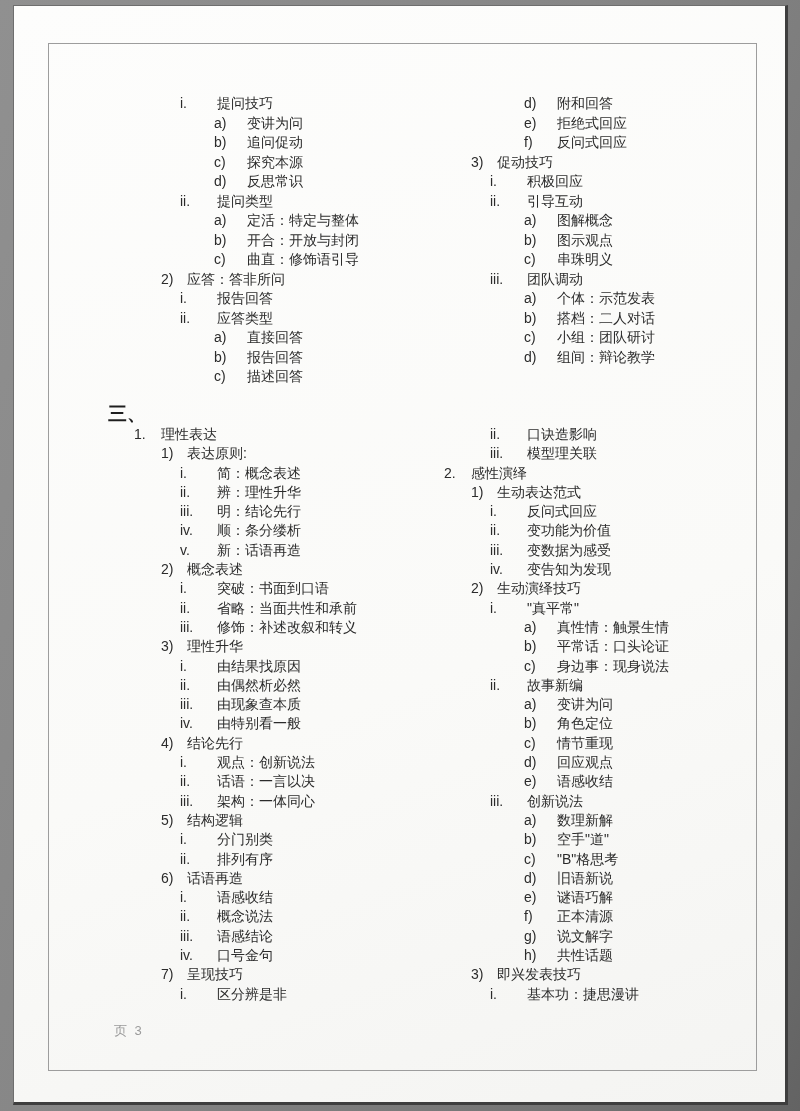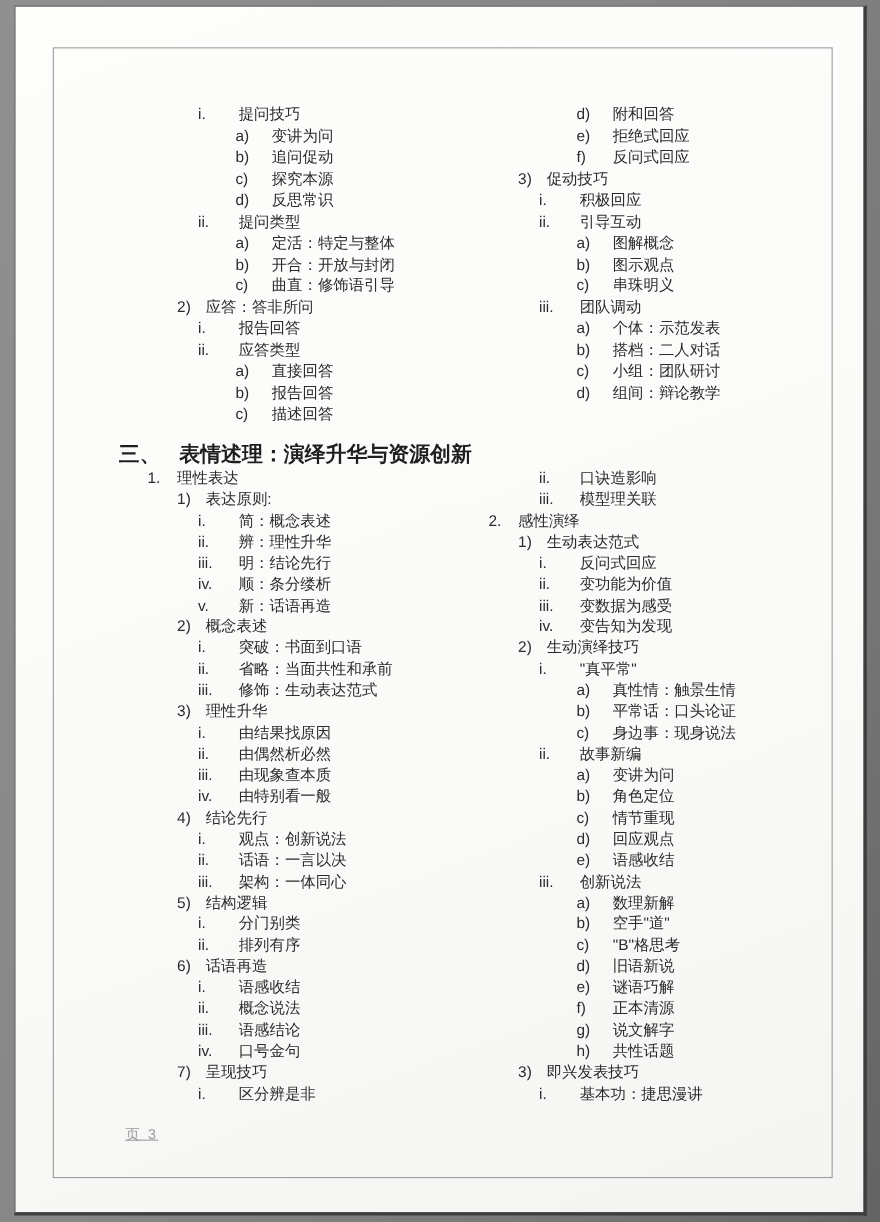--- a/index.html
+++ b/index.html
@@ -41,21 +41,21 @@
   .lv3{padding-left:46px;}.lv3 .num{width:37px;}
   .lv4{padding-left:80px;}.lv4 .num{width:33px;}
   .heading{
     position:absolute;left:94px;top:396px;display:flex;
     font-size:19px;font-weight:bold;color:#1e1e1e;line-height:24px;
     white-space:nowrap;
   }
   .heading .h-num{width:55px;flex:0 0 auto;}
   .footer{
     position:absolute;left:100px;top:1016px;
-    font-size:13px;color:#9b9b9b;letter-spacing:2px;text-decoration:underline;
+    font-size:13px;color:#9b9b9b;letter-spacing:2px;
   }
 </style>
 </head>
 <body>
 
 <div class="scene">
   <div class="page">
     <div class="inner-frame"></div>
 
     <div class="section section-top">
@@ -176,21 +176,20 @@
           </div>
           <div class="row lv4">
             <span class="num">d)</span>
             <span class="txt">组间：辩论教学</span>
           </div>
         </div>
     </div>
 
     <div class="heading">
       <span class="h-num">三、</span>
-      <span class="h-text">表情述理：演绎升华与资源创新</span>
     </div>
 
     <div class="section section-bottom">
       <div class="col col-left">
           <div class="row lv1">
             <span class="num">1.</span>
             <span class="txt">理性表达</span>
           </div>
           <div class="row lv2">
             <span class="num">1)</span>
@@ -223,21 +222,21 @@
           <div class="row lv3">
             <span class="num">i.</span>
             <span class="txt">突破：书面到口语</span>
           </div>
           <div class="row lv3">
             <span class="num">ii.</span>
             <span class="txt">省略：当面共性和承前</span>
           </div>
           <div class="row lv3">
             <span class="num">iii.</span>
-            <span class="txt">修饰：生动表达范式</span>
+            <span class="txt">修饰：补述改叙和转义</span>
           </div>
           <div class="row lv2">
             <span class="num">3)</span>
             <span class="txt">理性升华</span>
           </div>
           <div class="row lv3">
             <span class="num">i.</span>
             <span class="txt">由结果找原因</span>
           </div>
           <div class="row lv3">

